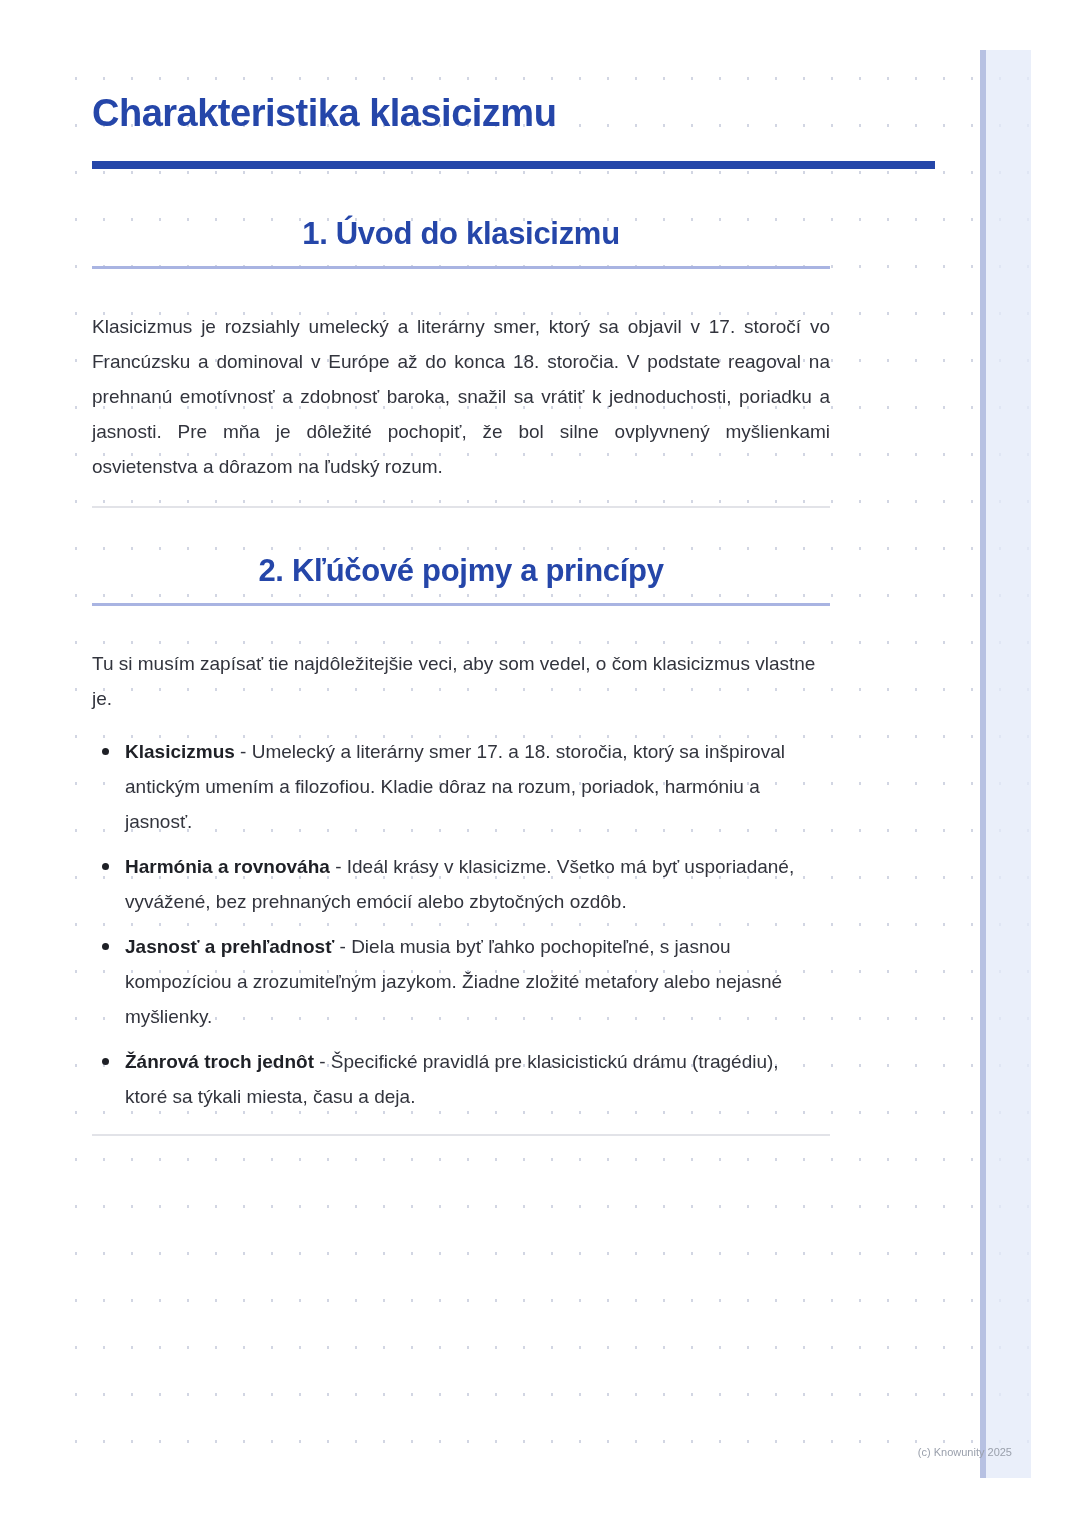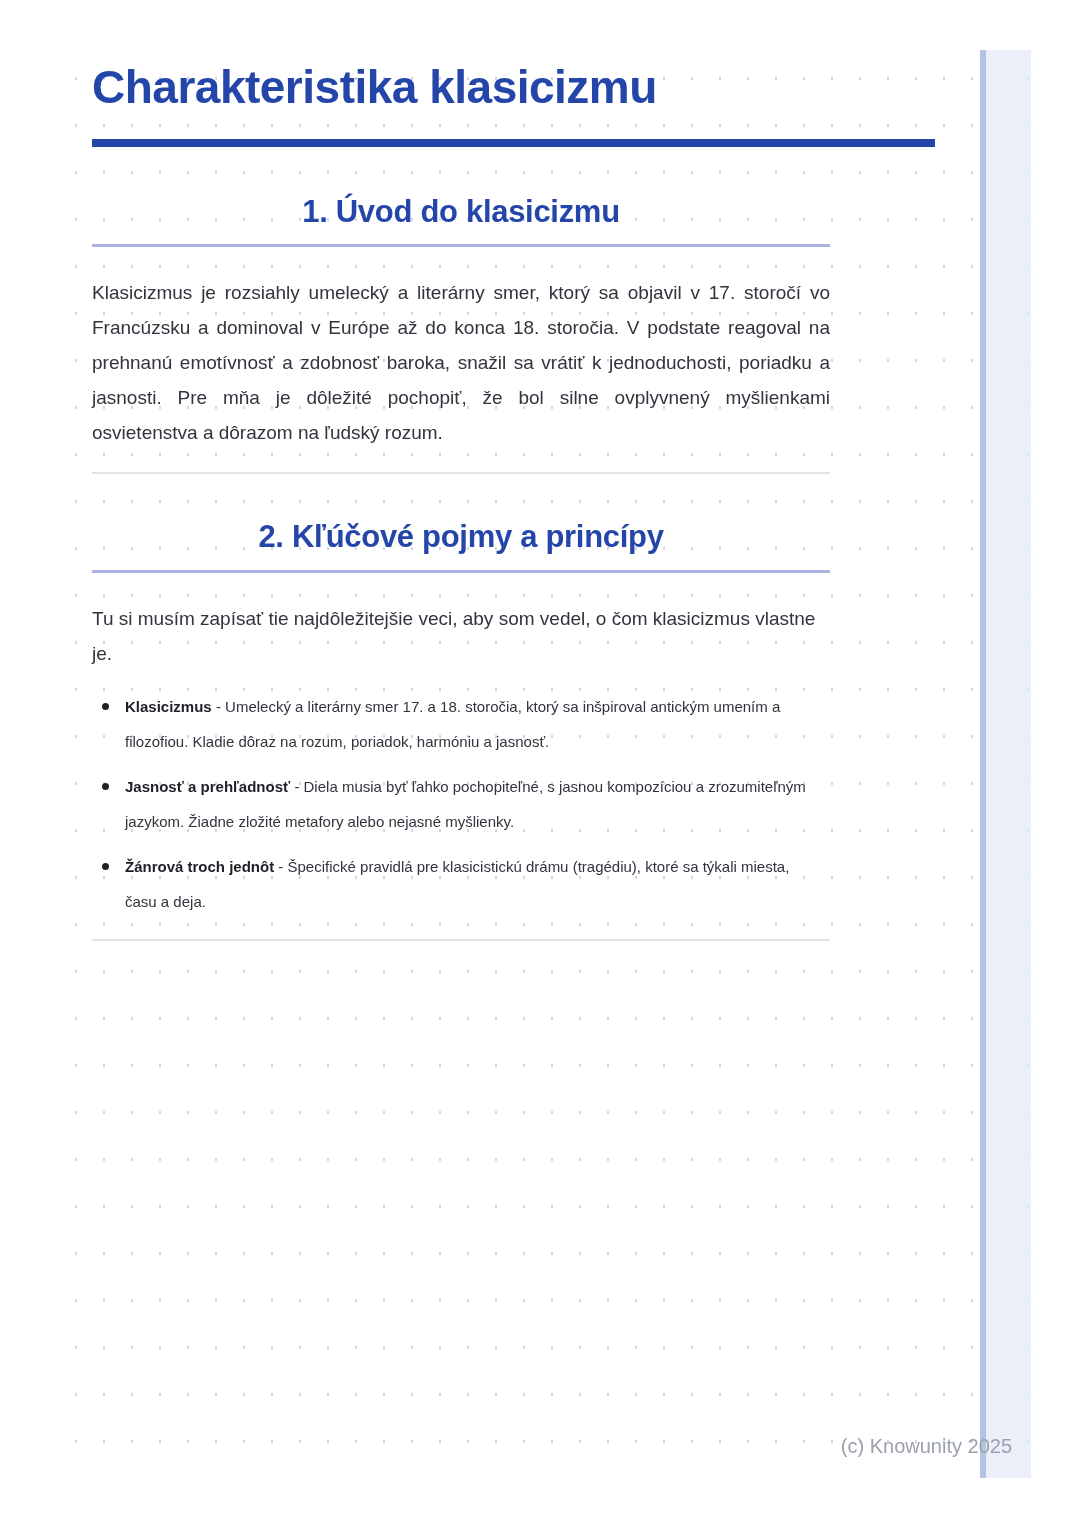--- a/index.html
+++ b/index.html
@@ -25,22 +25,22 @@
     width: 51px;
     border-left: 6px solid #b7c1e2;
     background: rgba(228, 234, 248, 0.78);
   }
   .content {
     position: absolute;
     left: 37px; top: 0;
     width: 738px;
   }
   .doc-title {
-    margin-top: 10px;
-    font-size: 46px;
+    margin-top: 41px;
+    font-size: 38px;
     line-height: 1.2;
     font-weight: 800;
     letter-spacing: -0.5px;
     color: #2546a9;
   }
   .title-rule {
     margin-top: 24px;
     width: 843px;
     height: 8px;
     background: #2546a9;
@@ -55,21 +55,21 @@
   }
   .section-heading.first { margin-top: 46px; }
   .section-heading.second { margin-top: 44px; }
   .heading-underline {
     margin-top: 14px;
     width: 738px;
     height: 3px;
     background: #a9b4e2;
   }
   .body-text {
-    margin-top: 28px;
+    margin-top: 40px;
     font-size: 19px;
     line-height: 35px;
     color: #32343d;
   }
   .justified { text-align: justify; text-justify: inter-word; }
   .soft-divider {
     margin-top: 22px;
     width: 738px;
     height: 2px;
     background: #e2e3e8;
@@ -77,37 +77,37 @@
   .soft-divider.bottom { margin-top: 20px; }
   ul.key-list {
     margin-top: 18px;
     list-style: none;
     width: 720px;
   }
   ul.key-list li {
     position: relative;
     padding-left: 33px;
     margin-bottom: 10px;
-    font-size: 15px;
+    font-size: 19px;
     line-height: 35px;
     color: #32343d;
   }
   .bullet-dot {
     position: absolute;
     left: 10px; top: 14px;
     width: 7px; height: 7px;
     border-radius: 50%;
     background: #1e2026;
     display: inline-block;
   }
   .term { font-weight: 700; color: #1e2026; }
   .footer-credit {
     position: absolute;
     right: 68px; bottom: 70px;
-    font-size: 20px;
+    font-size: 11px;
     color: #9aa0ac;
   }
 </style>
 </head>
 <body>
 
 <div class="page">
   <div class="side-band"></div>
 
   <div class="content">
@@ -128,20 +128,25 @@
     <p class="body-text">Tu si musím zapísať tie najdôležitejšie veci, aby som vedel, o čom klasicizmus vlastne je.</p>
 
     <ul class="key-list">
       <li>
         <span class="bullet-dot"></span>
         <span class="term">Klasicizmus</span>
         <span>- Umelecký a literárny smer 17. a 18. storočia, ktorý sa inšpiroval antickým umením a filozofiou. Kladie dôraz na rozum, poriadok, harmóniu a jasnosť.</span>
       </li>
       <li>
         <span class="bullet-dot"></span>
+        <span class="term">Harmónia a rovnováha</span>
+        <span>- Ideál krásy v klasicizme. Všetko má byť usporiadané, vyvážené, bez prehnaných emócií alebo zbytočných ozdôb.</span>
+      </li>
+      <li>
+        <span class="bullet-dot"></span>
         <span class="term">Jasnosť a prehľadnosť</span>
         <span>- Diela musia byť ľahko pochopiteľné, s jasnou kompozíciou a zrozumiteľným jazykom. Žiadne zložité metafory alebo nejasné myšlienky.</span>
       </li>
       <li>
         <span class="bullet-dot"></span>
         <span class="term">Žánrová troch jednôt</span>
         <span>- Špecifické pravidlá pre klasicistickú drámu (tragédiu), ktoré sa týkali miesta, času a deja.</span>
       </li>
     </ul>
 

